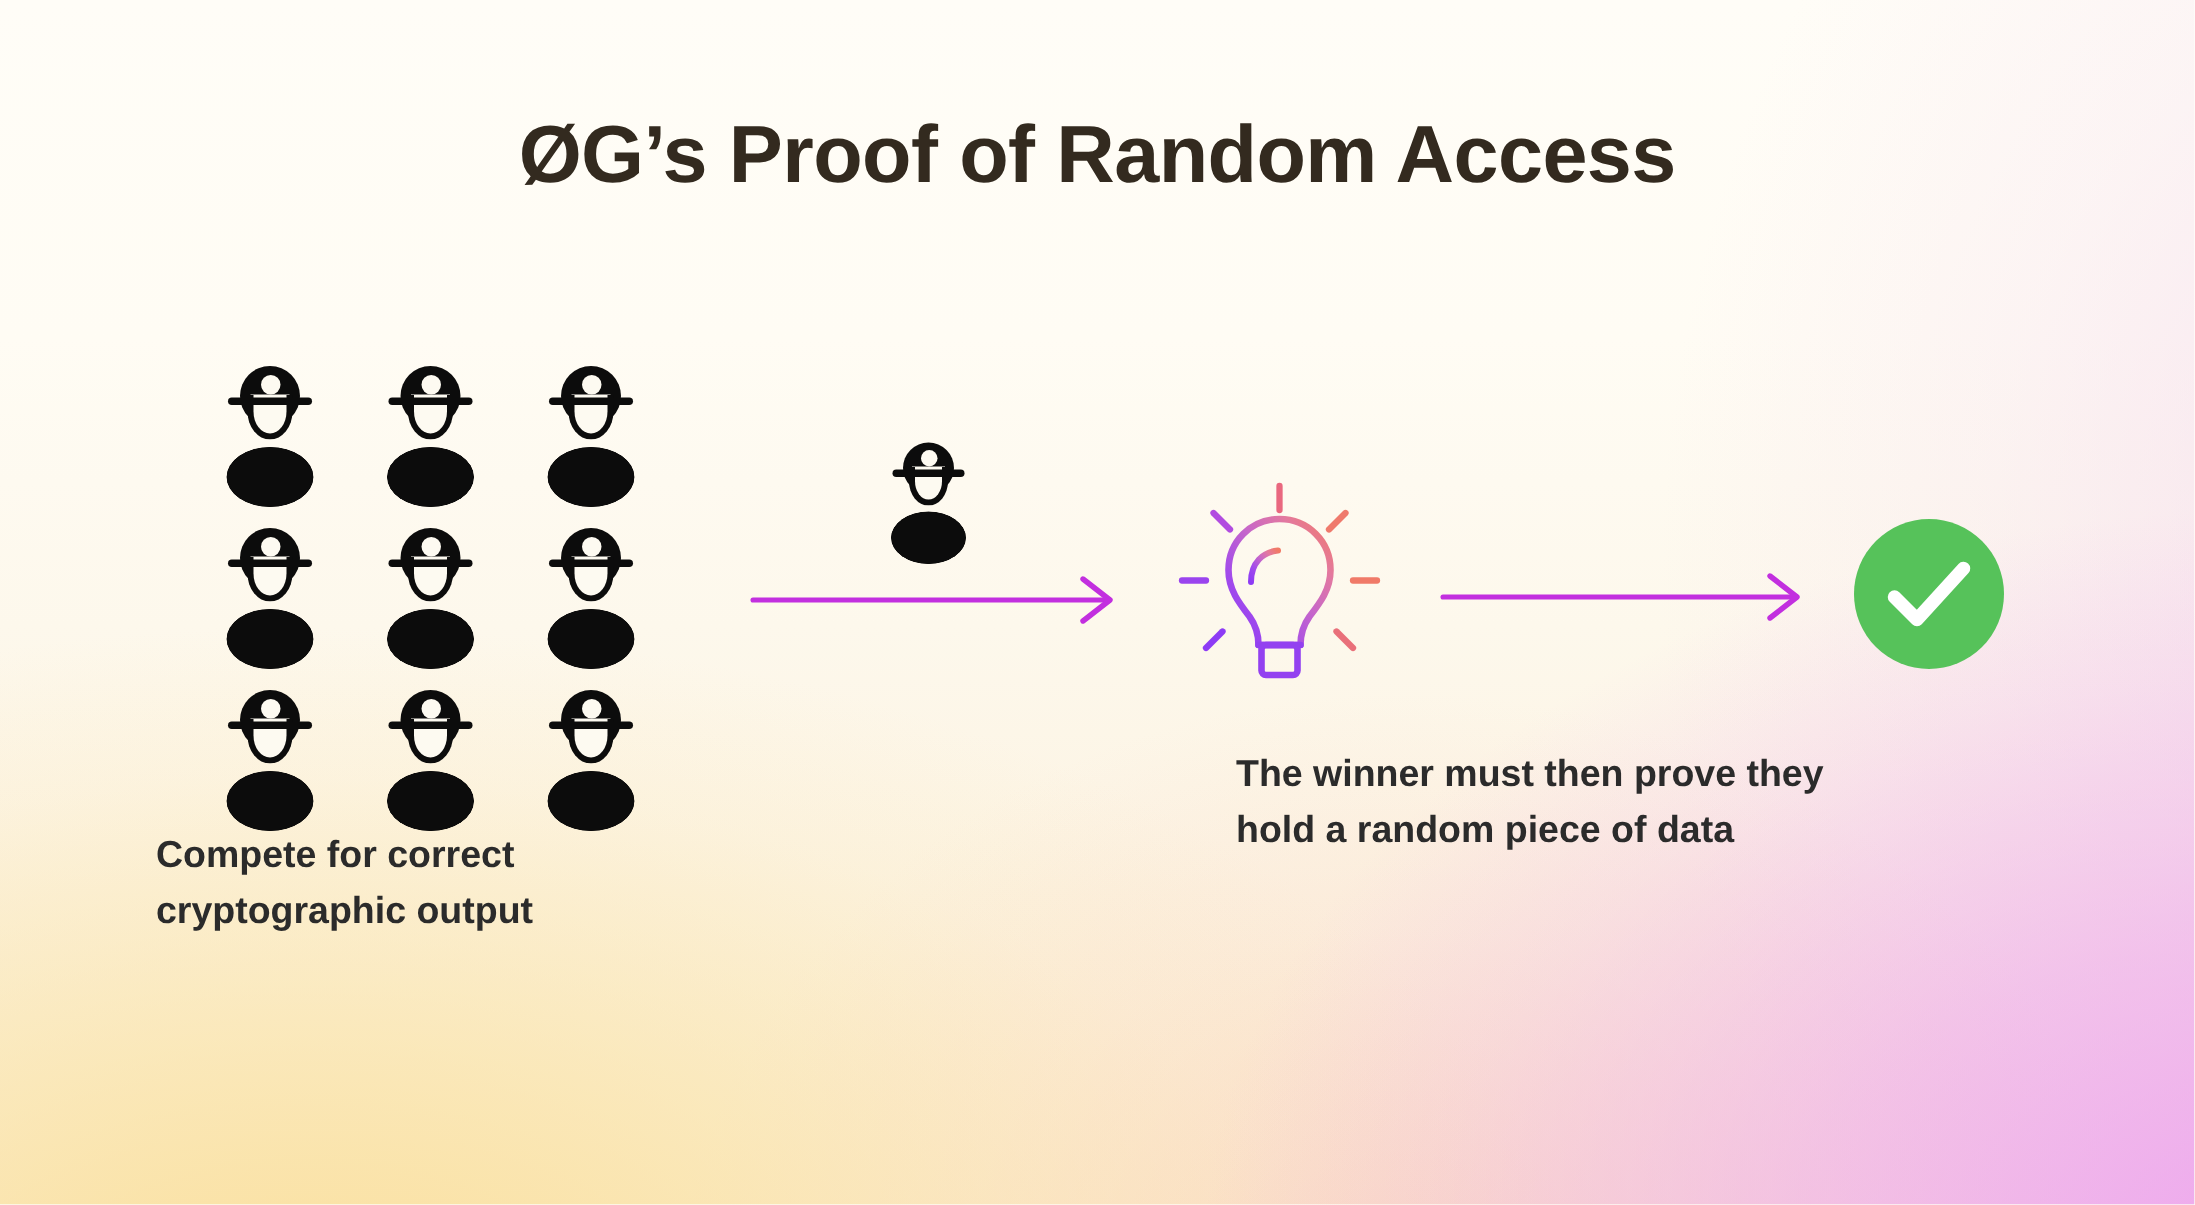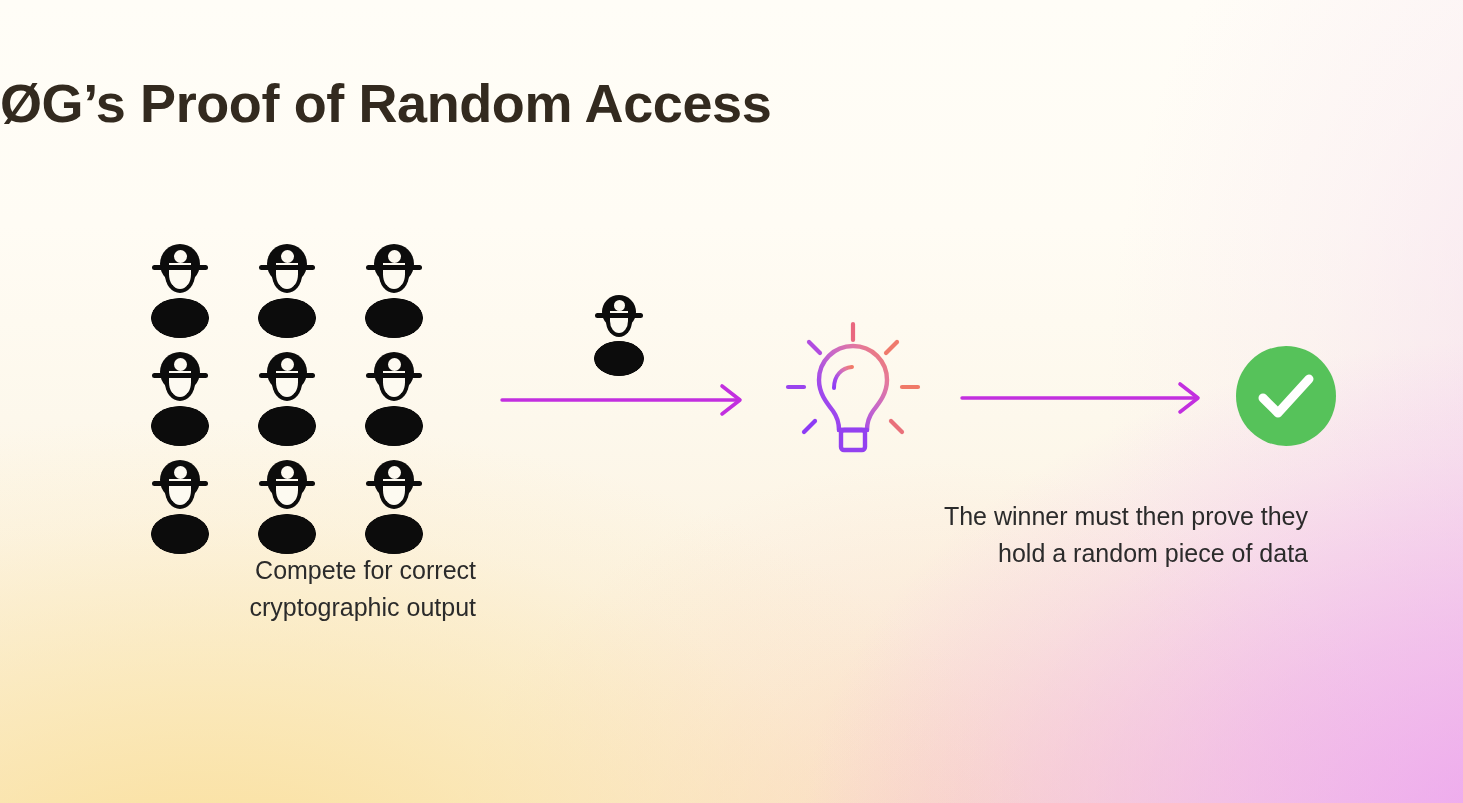--- a/index.html
+++ b/index.html
@@ -21,34 +21,34 @@
       radial-gradient(ellipse 700px 900px at 112% 48%, rgba(243,214,238,0.70) 0%, rgba(245,222,240,0.28) 45%, rgba(247,230,244,0) 76%),
       linear-gradient(180deg, #fffdf7 0%, #fffcf4 28%, #fdf8ec 52%, #fcf3e2 74%, #fbeed8 100%);
   }
 
   
   .title {
     position: absolute;
     top: 72px;
     left: 0;
     width: 1463px;
-    text-align: left;
+    text-align: center;
     font-size: 54px;
     font-weight: 700;
     letter-spacing: -0.4px;
     color: #332a1f;
     white-space: pre;
   }
 
   
   .caption {
     position: absolute;
-    text-align: right;
+    text-align: left;
     font-size: 25px;
-    font-weight: 400;
+    font-weight: 700;
     line-height: 1.48;
     color: #2b2b2b;
     white-space: pre-line;
   }
   #caption-left  { left: 104px;  top: 552px; width: 372px; }
   #caption-right { left: 824px;  top: 498px; width: 484px; }
 
   
   .person {
     position: absolute;

